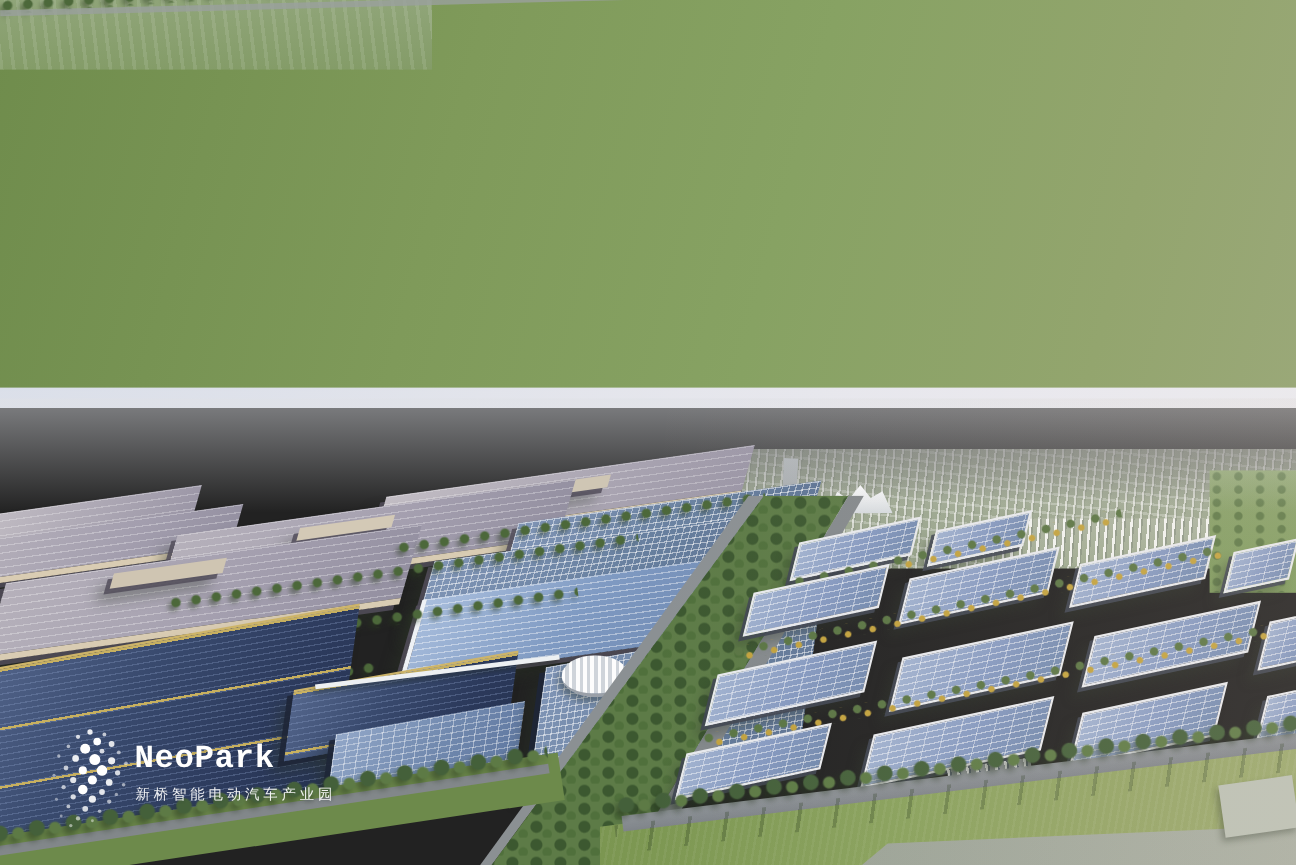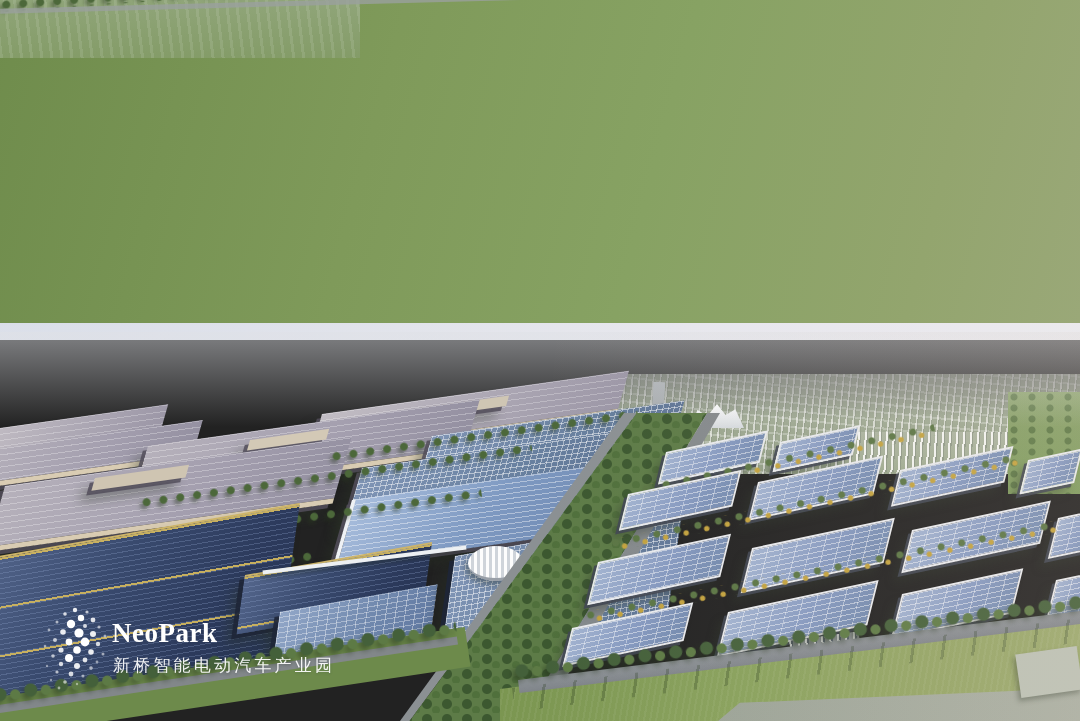--- a/index.html
+++ b/index.html
@@ -1,17 +1,17 @@
 <!DOCTYPE html>
 <html><head>
 <meta charset="utf-8">
 <style>
   html,body{margin:0;padding:0;background:#222;}
   .scene{position:relative;width:1080px;height:721px;overflow:hidden;
-    font-family:Liberation Serif, serif;}
+    font-family:Liberation Mono, monospace;}
   .p{position:absolute;}
 
   
   .hall{position:absolute;transform:rotate(-8deg) skewX(-24deg);transform-origin:left top;
     box-shadow:-4px 4px 0 rgba(82,78,90,.85),-9px 10px 10px rgba(45,55,40,.38);}
   .beigewall{border-bottom:5px solid #d9ccb3;}
   .mauve{background:repeating-linear-gradient(to bottom,rgba(255,255,255,.28) 0 1px,rgba(0,0,0,0) 1px 6px),
     linear-gradient(115deg,#b6b1bb,#a39eae 60%,#938fa0);}
   .mauve2{background:repeating-linear-gradient(to bottom,rgba(255,255,255,.25) 0 1px,rgba(0,0,0,0) 1px 6px),
     linear-gradient(115deg,#c2bdc4,#aaa5b2 60%,#9b96a6);}
@@ -52,21 +52,21 @@
     filter:drop-shadow(-4px 4px 3px rgba(35,50,28,.55));}
   .tstripY{position:absolute;transform-origin:left top;
     background-image:radial-gradient(circle at 5px 4px,#5a7544 3px,rgba(0,0,0,0) 4px),
       radial-gradient(circle at 13px 9px,#c2a23e 2.2px,rgba(0,0,0,0) 3.2px);
     background-size:21px 12px;}
 
   
   .watermark{position:absolute;left:35px;top:598px;width:320px;height:112px;color:#fff;}
   .brand{position:absolute;left:77px;top:20px;font-size:27px;font-weight:bold;
     letter-spacing:.5px;text-shadow:0 1px 3px rgba(40,50,70,.25);}
-  .subtitle{position:absolute;left:78px;top:56px;font-size:17px;letter-spacing:3.2px;
+  .subtitle{position:absolute;left:78px;top:56px;font-size:12px;letter-spacing:3.2px;
     opacity:.92;white-space:nowrap;text-shadow:0 1px 3px rgba(40,50,70,.25);}
 </style>
 </head>
 <body>
 
 <div class="scene">
 
   <div class="p" style="left:0;top:0;width:1080px;height:340px;
     background:linear-gradient(to bottom,rgba(247,243,244,0) 55%,rgba(233,233,238,.85) 96%),
     linear-gradient(100deg,#87a6cd 0%,#9fb5d4 22%,#bac7db 40%,#d4d8e4 58%,#e6e1ea 74%,#eee7eb 86%,#f7ece4 100%);"></div>

